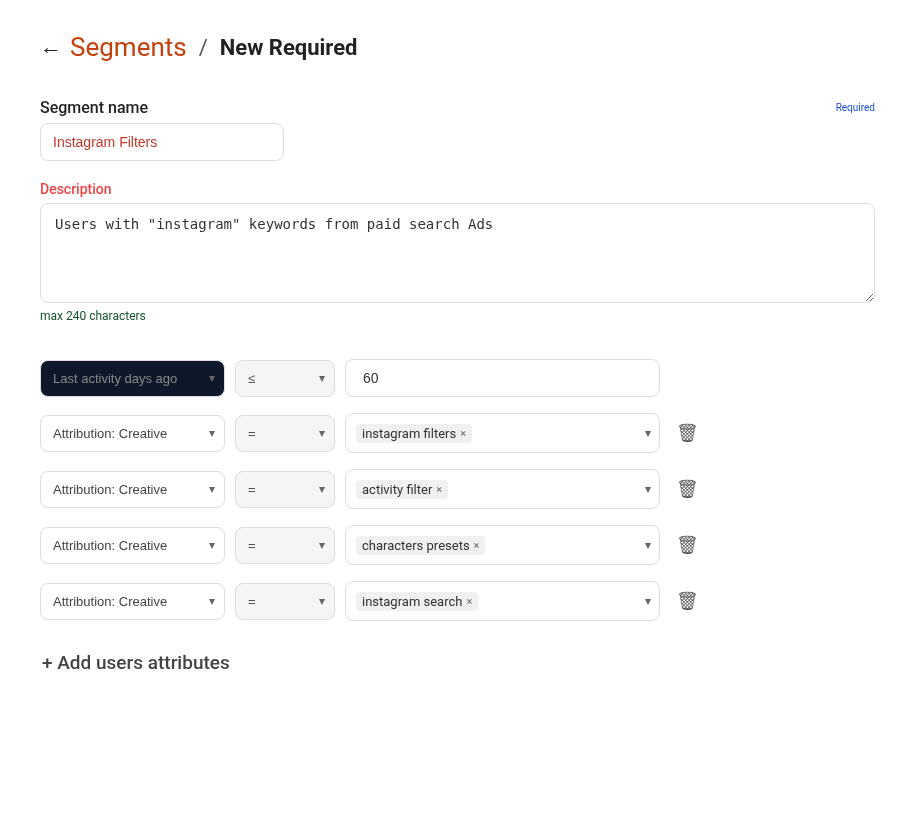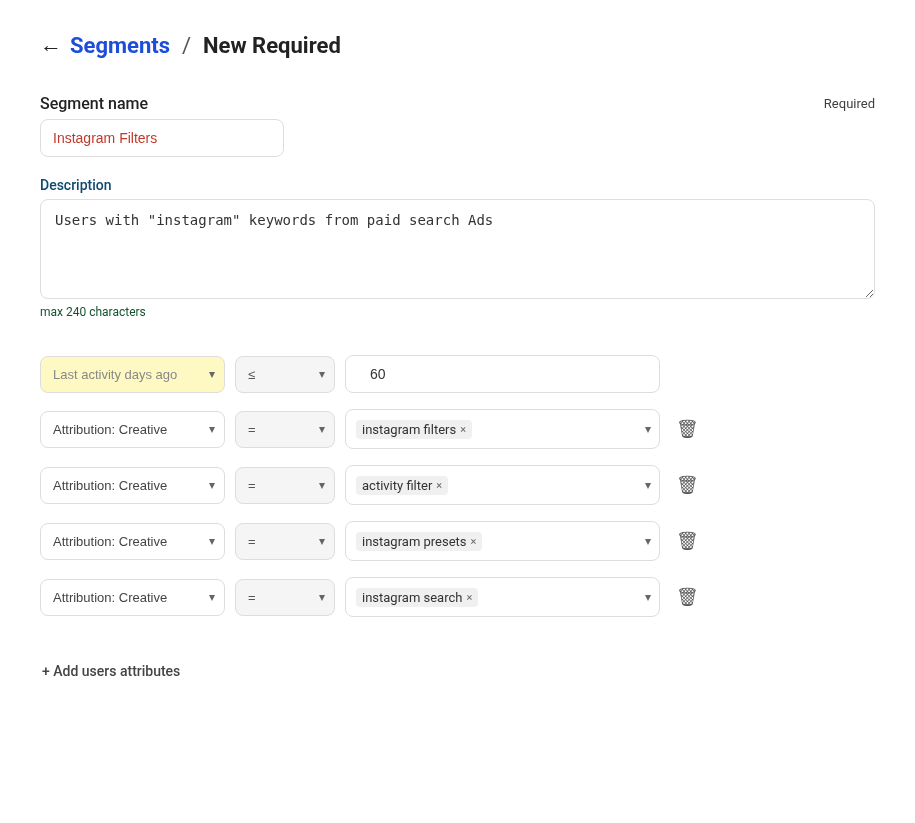--- a/index.html
+++ b/index.html
@@ -18,23 +18,23 @@
       margin-bottom: 36px;
     }
 
     .back-arrow {
       font-size: 22px;
       cursor: pointer;
       color: #222;
     }
 
     .breadcrumb {
-      font-size: 22px;
-      font-weight: 700;
-      color: #1d4ed8;
+      font-size: 26px;
+      font-weight: 400;
+      color: #c2410c;
     }
 
     .breadcrumb-sep {
       font-size: 22px;
       font-weight: 400;
       color: #555;
       margin: 0 4px;
     }
 
     .breadcrumb-current {
@@ -54,22 +54,22 @@
       margin-bottom: 6px;
     }
 
     .field-label {
       font-size: 16px;
       font-weight: 500;
       color: #222;
     }
 
     .field-required {
-      font-size: 13px;
-      color: #404040;
+      font-size: 10px;
+      color: #1d4ed8;
     }
 
     .text-input {
       width: 244px;
       padding: 10px 12px;
       border: 1.5px solid #ddd;
       border-radius: 8px;
       font-size: 14px;
       color: #c0392b;
       outline: none;
@@ -91,21 +91,21 @@
 
     .max-chars {
       font-size: 12px;
       color: #14532d;
       margin-top: 6px;
     }
 
     .description-label {
       font-size: 14px;
       font-weight: 500;
-      color: #0c4a6e;
+      color: #ef4444;
       margin-bottom: 6px;
     }
 
     .filters-section {
       margin-top: 36px;
     }
 
     .filter-row {
       display: flex;
       align-items: center;
@@ -113,21 +113,21 @@
       margin-bottom: 16px;
     }
 
     .select-wide {
       width: 185px;
       padding: 10px 12px;
       border: 1.5px solid #ddd;
       border-radius: 8px;
       font-size: 13px;
       color: #888;
-      background: #fef9c3;
+      background: #0f172a;
       appearance: none;
       -webkit-appearance: none;
       cursor: pointer;
       outline: none;
       background-image: none;
     }
 
     .select-operator {
       width: 100px;
       padding: 10px 12px;
@@ -168,21 +168,21 @@
       top: 50%;
       transform: translateY(-50%);
       pointer-events: none;
       font-size: 12px;
       color: #666;
     }
 
     .value-input {
       flex: 1;
       max-width: 315px;
-      padding: 10px 24px;
+      padding: 10px 17px;
       border: 1.5px solid #ddd;
       border-radius: 8px;
       font-size: 14px;
       color: #333;
       outline: none;
     }
 
     .tag-input {
       display: flex;
       align-items: center;
@@ -233,25 +233,25 @@
       color: #555;
       padding: 4px 6px;
       display: flex;
       align-items: center;
     }
 
     .add-attributes {
       display: inline-flex;
       align-items: center;
       gap: 6px;
-      font-size: 14px;
+      font-size: 19px;
       font-weight: 500;
       color: #444;
       cursor: pointer;
-      margin-top: 24px;
+      margin-top: 8px;
       padding: 6px 2px;
     }
   </style>
 </head>
 <body>
 
 
 
 
 <div class="page-header">
@@ -344,21 +344,21 @@
         <option>Attribution: Creative</option>
       </select>
     </div>
     <div class="select-wrapper">
       <select class="select-operator">
         <option>=</option>
       </select>
     </div>
     <div class="tag-input">
       <span class="tag">
-        <span>instagram presets</span>
+        <span>characters presets</span>
         <span class="tag-close">×</span>
       </span>
       <span class="tag-dropdown-arrow">▾</span>
     </div>
     <button class="delete-btn">🗑</button>
   </div>
 
   <div class="filter-row">
     <div class="select-wrapper">
       <select class="select-normal">

